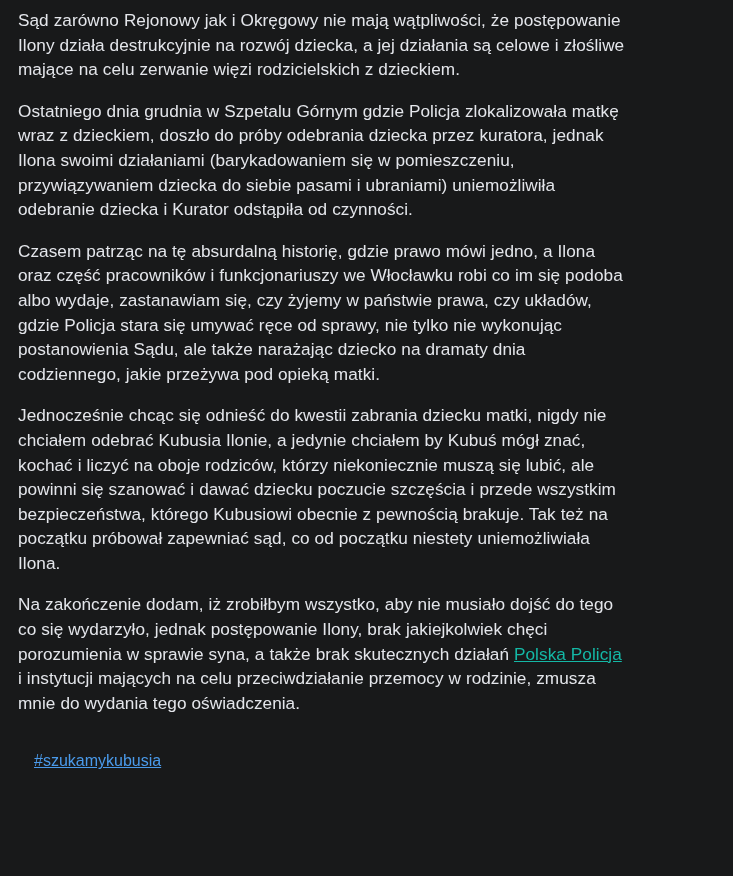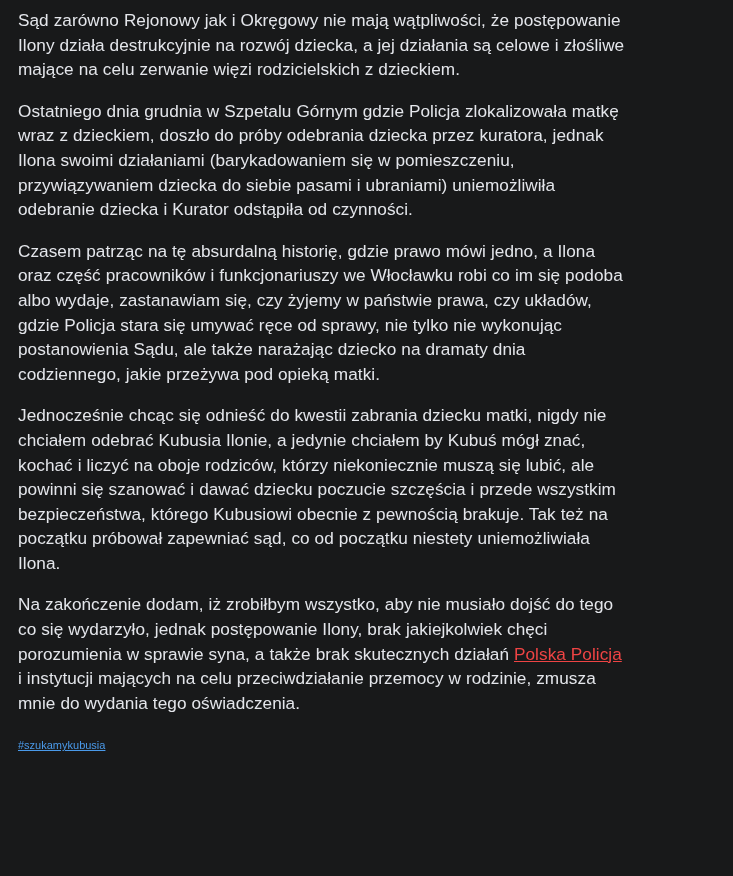--- a/index.html
+++ b/index.html
@@ -24,27 +24,27 @@
     line-height: 24.6px;
     color: #e4e6eb;
     margin: 0 0 17px 0;
     letter-spacing: 0.05px;
     word-spacing: 0.1px;
   }
   .para:last-child {
     margin-bottom: 0;
   }
   .mention {
-    color: #ef4444;
+    color: #14b8a6;
   }
   .hashtag {
     color: #4a9aea;
-    font-size: 11px;
+    font-size: 16px;
     line-height: 24.6px;
-    margin: 0;
+    margin: 16px;
     display: inline-block;
   }
   .hashtag-wrap {
     margin-top: 18px;
   }
 </style>
 </head>
 <body>
 
 <div id="post">

